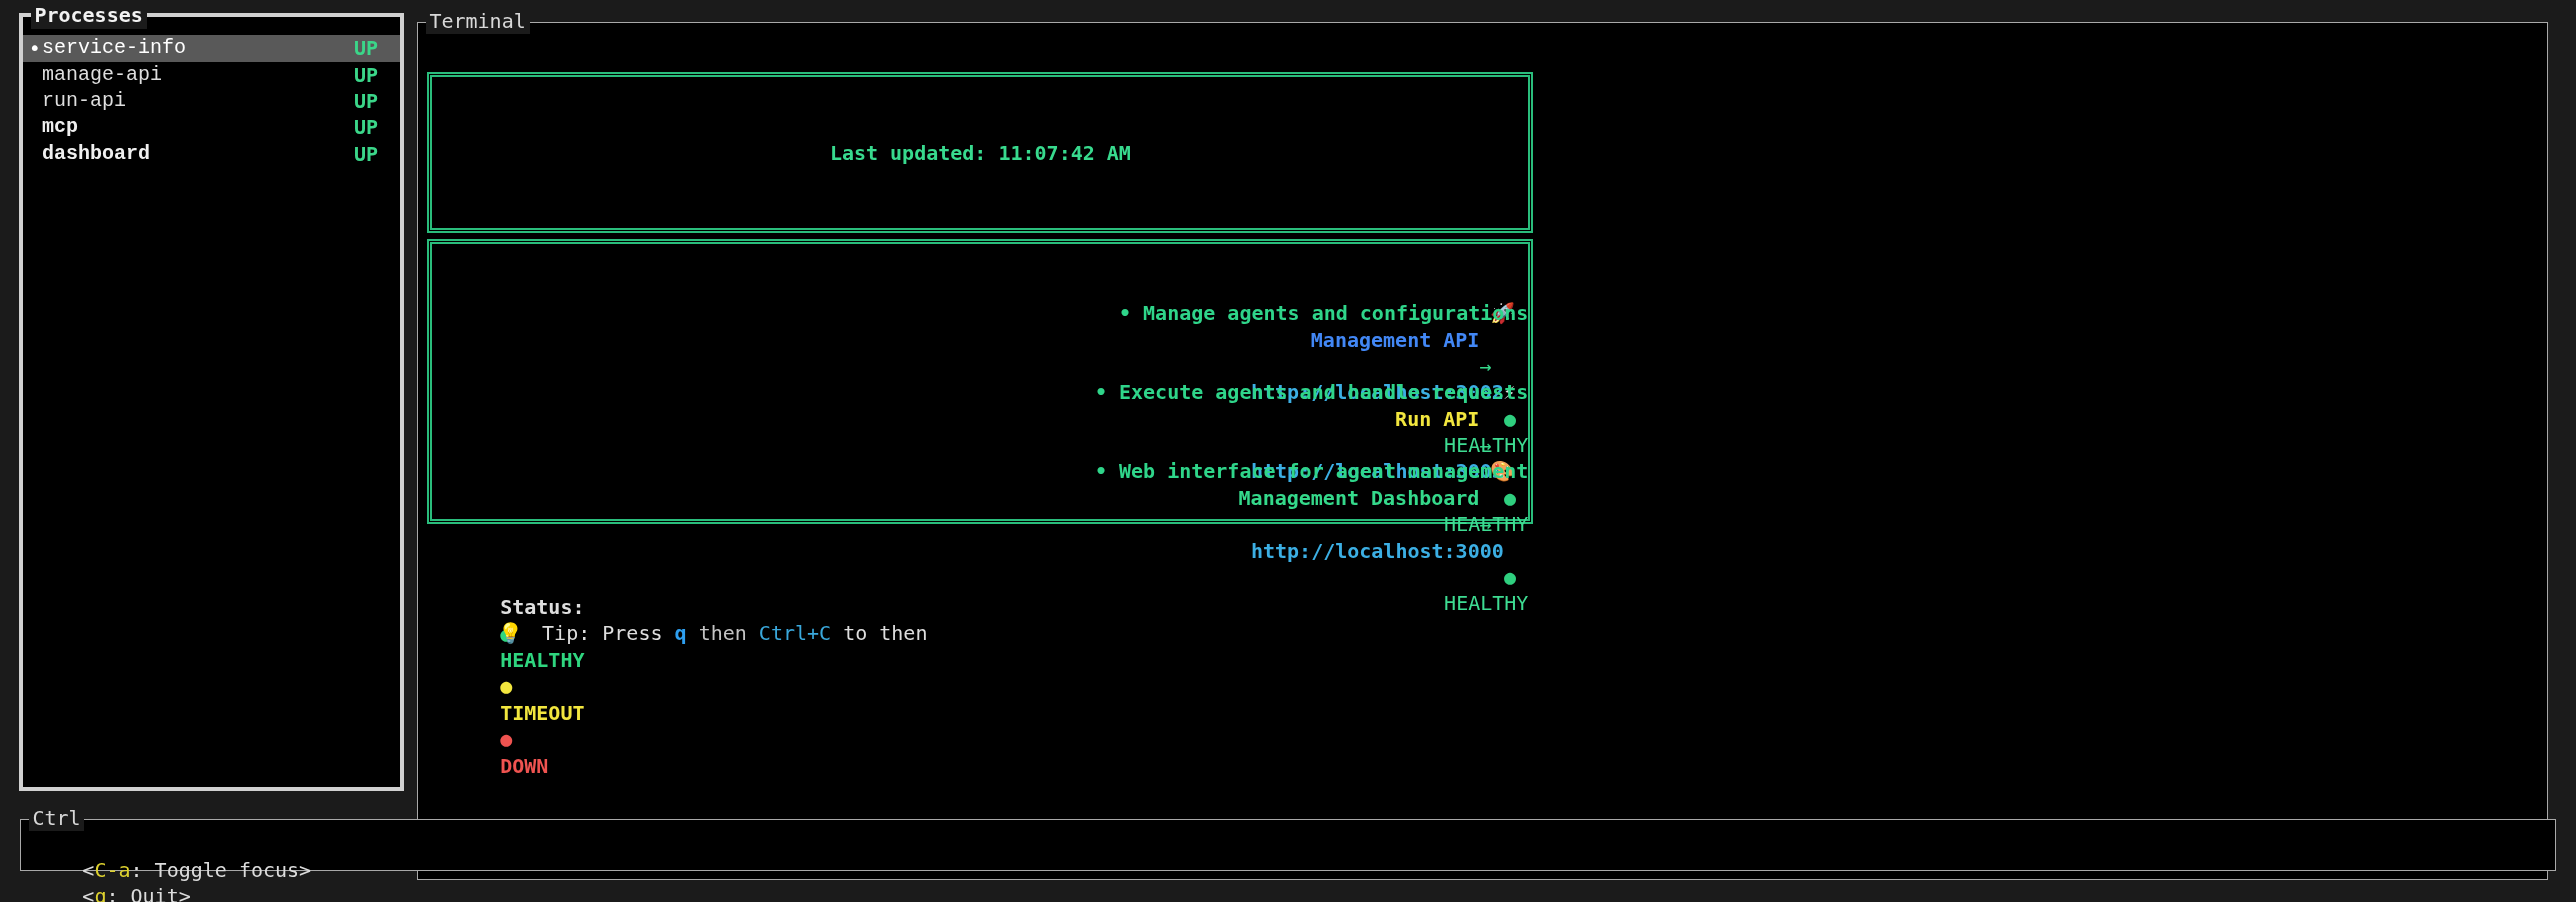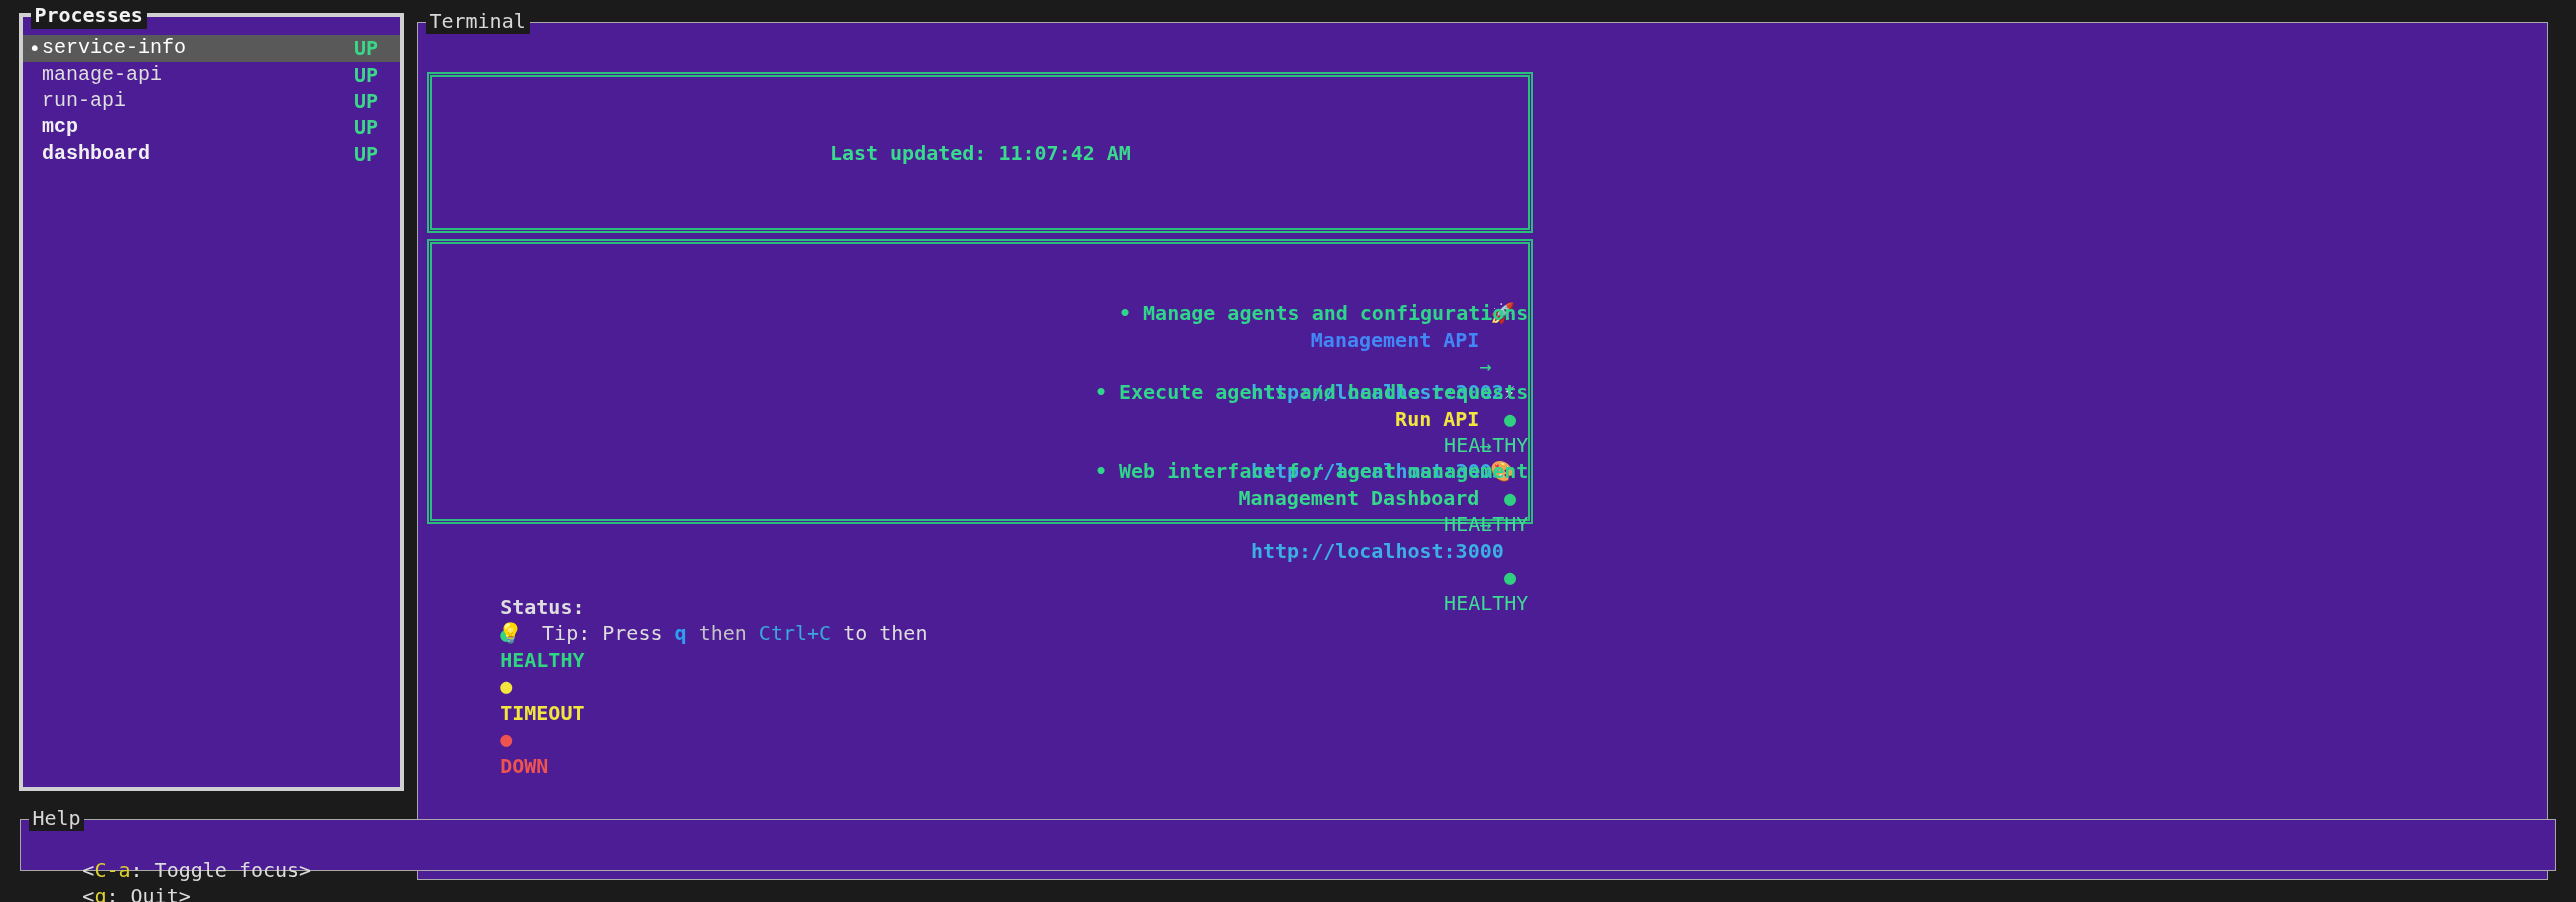--- a/index.html
+++ b/index.html
@@ -9,21 +9,21 @@
     background: #1b1b1b;
     font-family: "DejaVu Sans Mono", monospace;
     font-size: 20px;
     line-height: 26.4px;
     color: #e6e6e6;
     overflow: hidden;
     position: relative;
   }
   .panel {
     position: absolute;
-    background: #4c1d95;
+    background: #000000;
   }
   .panel-title {
     position: absolute;
     top: -15px; left: 7.6px;
     background: #1b1b1b;
     padding: 0 3.8px;
     height: 26.4px; line-height: 26.4px;
     white-space: pre;
   }
   .title-bright { color: #f2f2f2; font-weight: bold; }
@@ -203,21 +203,21 @@
     <span class="legend-dot c-red">●</span>
     <span class="legend-entry-label c-red">DOWN</span>
   </div>
 
   <div id="tip-line">
     <span class="tip-bulb">💡</span><span class="tip-strong">Tip: Press</span><span> </span><span class="tip-key">q</span><span> </span><span class="tip-then">then</span><span> </span><span class="tip-combo">Ctrl+C</span><span> </span><span class="tip-strong">to then</span>
   </div>
 </div>
 
 <div id="help-panel" class="panel">
-  <span class="panel-title title-dim">Help</span>
+  <span class="panel-title title-dim">Ctrl</span>
   <div class="help-line">
     <span class="help-binding"><span>&lt;</span><span class="help-key">C-a</span><span>: Toggle focus&gt;</span></span>
     <span class="help-binding"><span>&lt;</span><span class="help-key">q</span><span>: Quit&gt;</span></span>
     
     
     
     
     
     
   </div>

